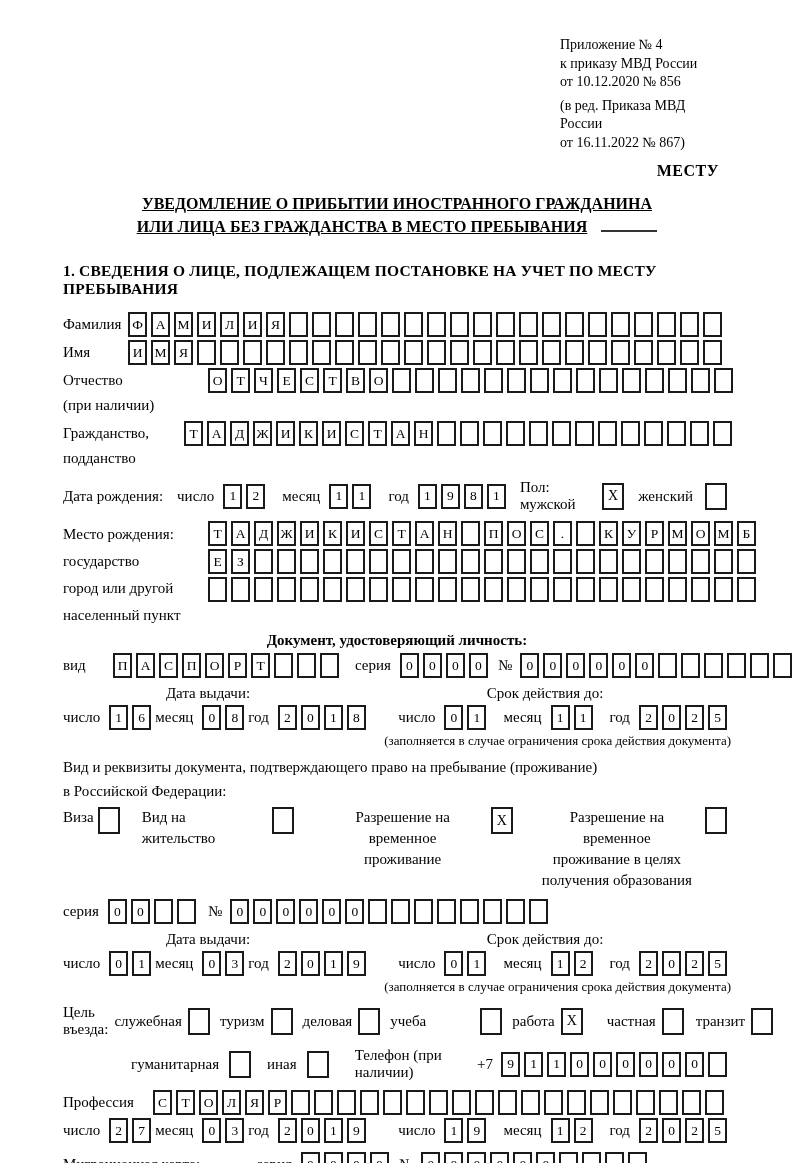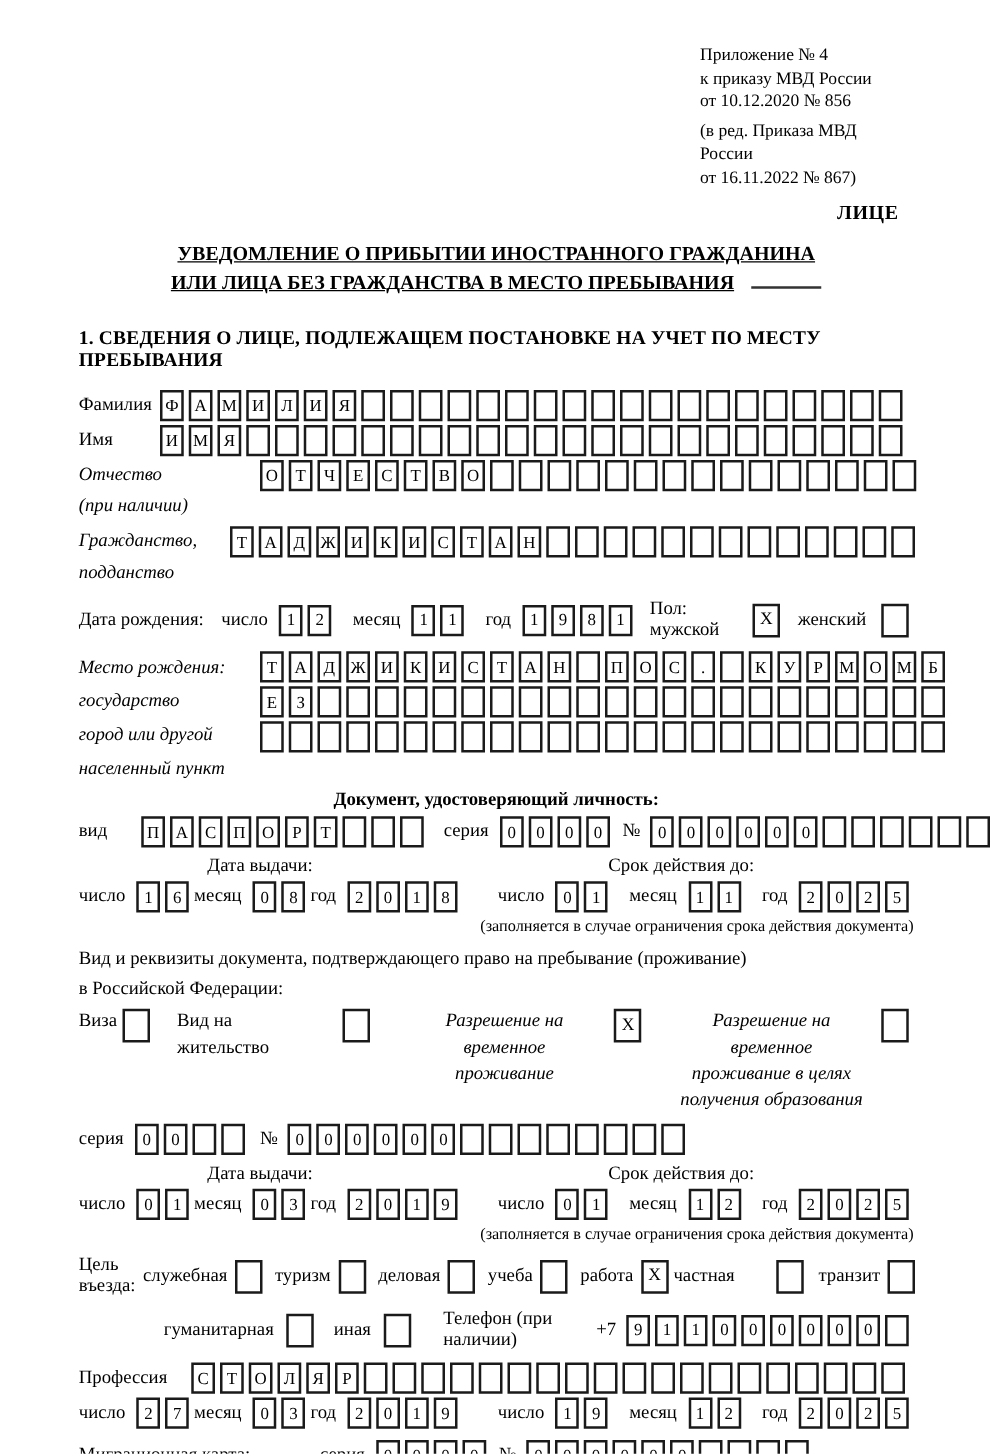--- a/index.html
+++ b/index.html
@@ -14,21 +14,21 @@
 
   .title{text-align:center;font-weight:bold;font-size:16px;line-height:23px;margin-top:12px;text-decoration:underline;}
   .title-underline{display:inline-block;width:56px;border-bottom:2px solid #333;margin-left:14px;}
 
   .sec-heading{font-weight:bold;font-size:15.5px;letter-spacing:.2px;margin-top:24px;margin-bottom:14px;}
 
   
   .frow{display:flex;align-items:center;margin-bottom:3px;}
   .frow.top{align-items:flex-start;}
   .flabel{flex:none;}
-  .preline{white-space:pre-line;font-style:italic;}
+  .preline{white-space:pre-line;}
   .cells{display:flex;flex:none;}
   .cellcol .cells{margin-bottom:3px;}
   .cell{flex:none;box-sizing:border-box;width:19px;height:25px;border:2px solid #1a1a1a;
         margin-right:4px;display:flex;align-items:center;justify-content:center;
         font-size:13.5px;background:#fff;}
   .cell.cb{width:22px;height:27px;font-size:14px;}
 
   .w65{width:65px;}  .w145{width:145px;} .w121{width:121px;}
   .w50{width:50px;}  .w90{width:90px;}   .w160{width:160px;}
   .lh25{line-height:25px;} .lh27{line-height:27px;} .lh21{line-height:21.5px;}
@@ -63,21 +63,21 @@
 
 <div class="page">
 
   <div class="appendix">
     <div>Приложение № 4</div>
     <div>к приказу МВД России</div>
     <div>от 10.12.2020 № 856</div>
     <div class="rev">(в ред. Приказа МВД России</div>
     <div>от 16.11.2022 № 867)</div>
   </div>
-  <div class="forma">ЛИЦЕ</div>
+  <div class="forma">МЕСТУ</div>
 
   <div class="title">
     <div>УВЕДОМЛЕНИЕ О ПРИБЫТИИ ИНОСТРАННОГО ГРАЖДАНИНА</div>
     <div>
       <span>ИЛИ ЛИЦА БЕЗ ГРАЖДАНСТВА В МЕСТО ПРЕБЫВАНИЯ</span><span class="title-underline"></span>
     </div>
   </div>
 
   <div class="sec-heading">1. СВЕДЕНИЯ О ЛИЦЕ, ПОДЛЕЖАЩЕМ ПОСТАНОВКЕ НА УЧЕТ ПО МЕСТУ ПРЕБЫВАНИЯ</div>
 
@@ -513,29 +513,29 @@
       <span class="cell cb"></span>
     </span>
     <span class="pair" style="margin-left:10px;">
       <span>туризм</span>
       <span class="cell cb"></span>
     </span>
     <span class="pair" style="margin-left:10px;align-items:center;">
       <span>деловая</span>
       <span class="cell cb"></span>
     </span>
-    <span class="pair" style="margin-left:10px;">
+    <span class="pair" style="margin-left:10px;gap:48px;">
       <span>учеба</span>
       <span class="cell cb"></span>
     </span>
     <span class="pair" style="margin-left:10px;">
       <span>работа</span>
       <span class="cell cb">X</span>
     </span>
-    <span class="pair" style="margin-left:4px;gap:27px;">
+    <span class="pair" style="margin-left:24px;">
       <span>частная</span>
       <span class="cell cb"></span>
     </span>
     <span class="pair" style="margin-left:12px;">
       <span>транзит</span>
       <span class="cell cb"></span>
     </span>
   </div>
 
   <div class="purpose-row">

